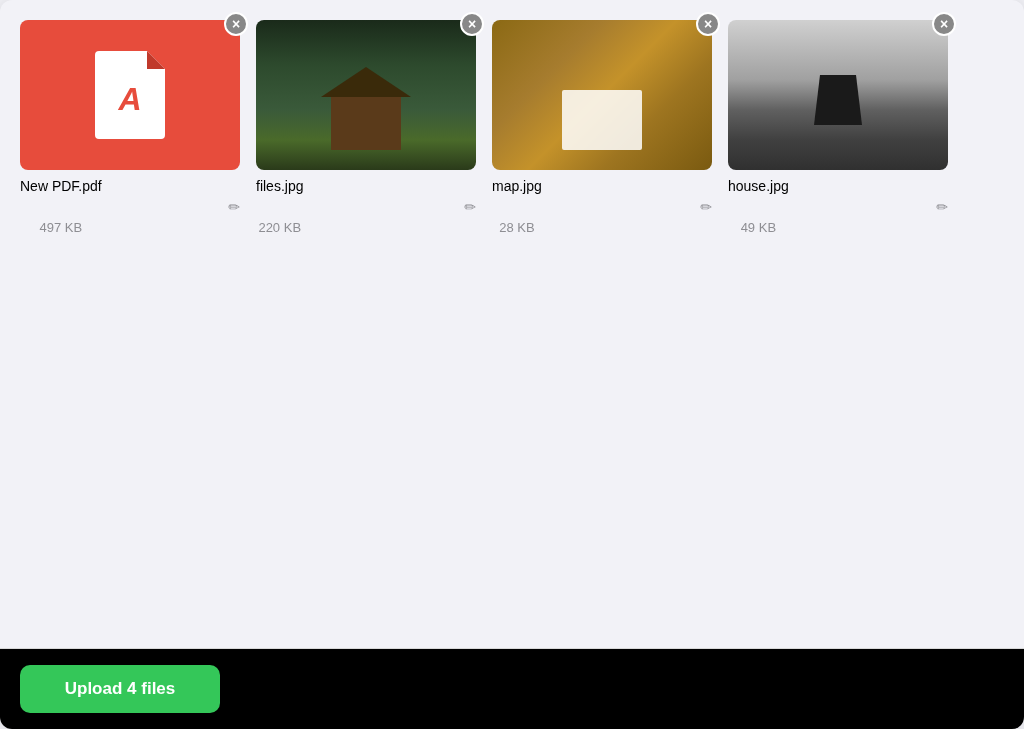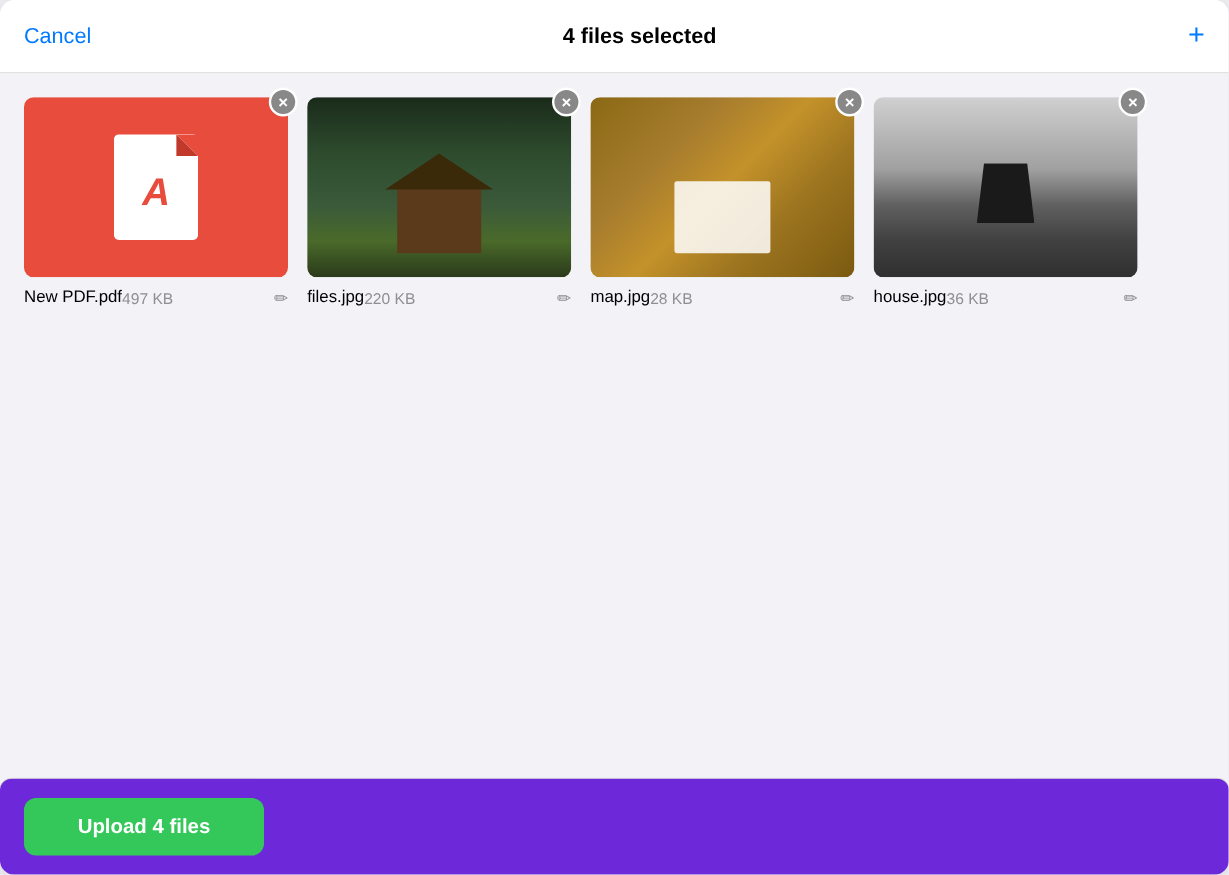--- a/index.html
+++ b/index.html
@@ -215,66 +215,61 @@
       line-height: 1;
     }
     .file-info {
       margin-top: 8px;
       display: flex;
       justify-content: space-between;
       align-items: center;
     }
     .file-details {
       display: flex;
-      flex-direction: row;
+      flex-direction: column;
+      gap: 24px;
     }
     .file-name {
       font-size: 14px;
       font-weight: 500;
       color: #000;
     }
     .file-size {
       font-size: 13px;
       color: #8e8e93;
       margin-top: 2px;
       text-align: center;
     }
     .edit-icon {
       color: #8e8e93;
       font-size: 14px;
       cursor: pointer;
     }
     .footer {
-      background: #6d28d9;
+      background: #000000;
       padding: 16px 20px;
       border-top: 1px solid #d8d8d8;
-      border-radius: 10px;
     }
     .upload-btn {
       background: #34c759;
       color: white;
       border: none;
       border-radius: 10px;
       padding: 14px 30px;
       font-size: 17px;
       font-weight: 600;
       cursor: pointer;
       min-width: 200px;
     }
   </style>
 </head>
 <body>
 
 <div class="dialog">
 
-  <div class="header">
-    <button class="cancel-btn">Cancel</button>
-    <span class="header-title">4 files selected</span>
-    <button class="add-btn">+</button>
-  </div>
 
   <div class="content">
     <div class="files-grid">
 
       <div class="file-item">
         <div class="thumbnail-container">
           <div class="thumbnail">
             <div class="pdf-thumb">
               <div class="pdf-page">
                 <span class="pdf-acrobat-icon">A</span>
@@ -327,21 +322,21 @@
       <div class="file-item">
         <div class="thumbnail-container">
           <div class="thumbnail">
             <div class="ship-thumb"></div>
           </div>
           <button class="remove-btn">×</button>
         </div>
         <div class="file-info">
           <div class="file-details">
             <span class="file-name">house.jpg</span>
-            <span class="file-size">36 KB</span>
+            <span class="file-size">49 KB</span>
           </div>
           <span class="edit-icon">✏</span>
         </div>
       </div>
 
     </div>
   </div>
 
   <div class="footer">
     <button class="upload-btn">Upload 4 files</button>

